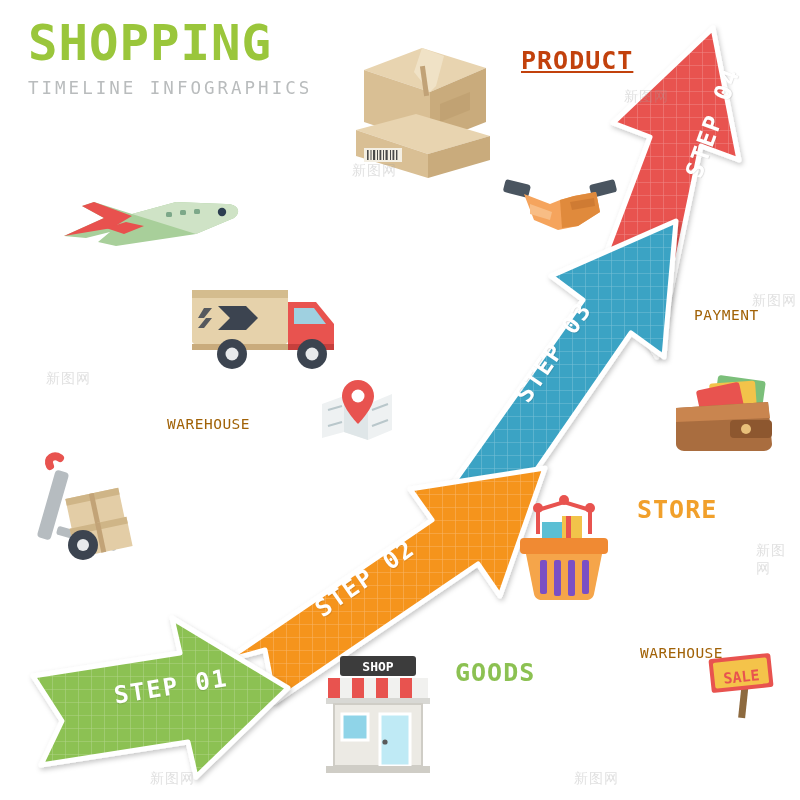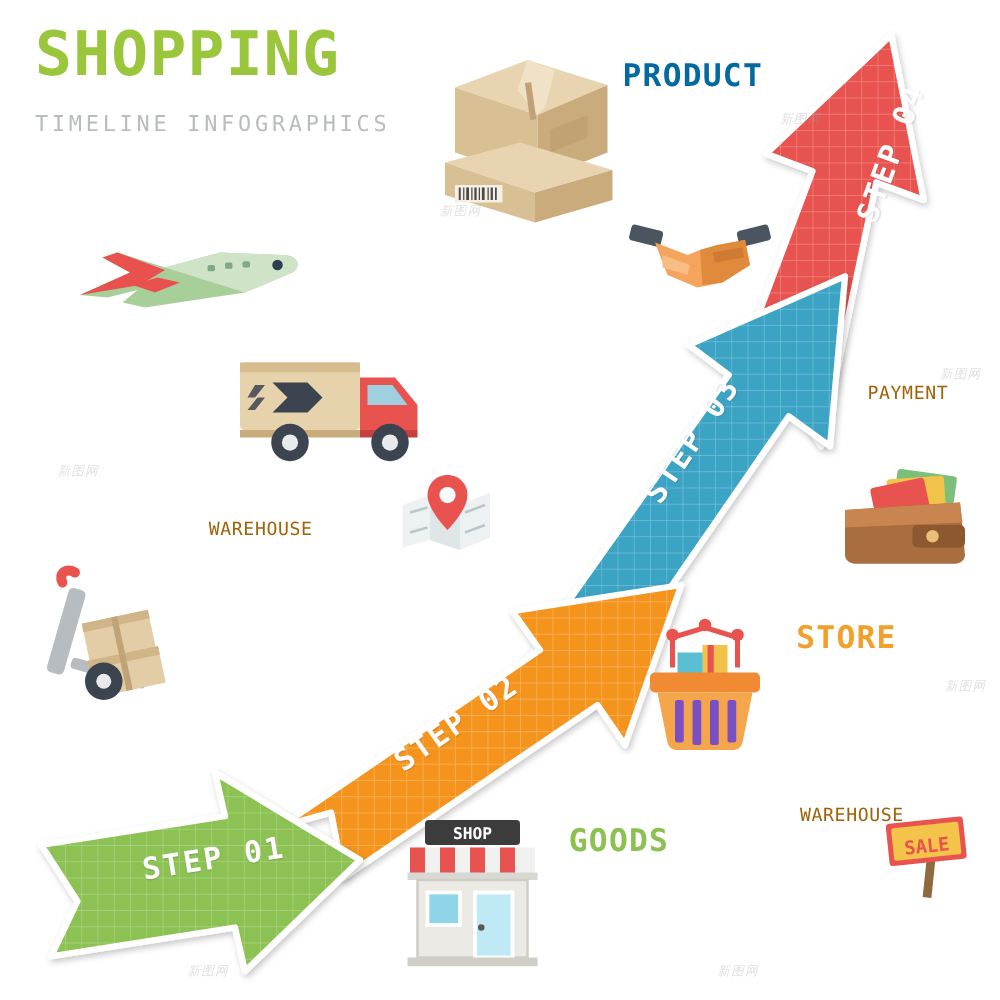--- a/index.html
+++ b/index.html
@@ -21,37 +21,37 @@
     font-size:49px;
     letter-spacing:1px;
     color:#9ac63b;
     line-height:52px;
   }
   #title .sub{
     font-family:"DejaVu Sans Mono", monospace;
     font-size:17.5px;
     letter-spacing:3.0px;
     color:#b9bcbd;
-    margin-top:20px;
+    margin-top:8px;
   }
 
   
   .label-big{
     font-family:"DejaVu Sans Mono", monospace;
     font-weight:bold;
     font-size:25px;
     letter-spacing:1px;
   }
   .label-small{
     font-family:"DejaVu Sans Mono", monospace;
     font-size:14.5px;
     letter-spacing:0.5px;
     color:#a16207;
   }
-  #lbl-product{left:498px;top:46px;color:#0369a1;}
+  #lbl-product{left:521px;top:46px;color:#c2410c;text-decoration:underline;}
   #lbl-delivery{left:372px;top:275px;color:#3b9fc0;}
   #lbl-goods{left:637px;top:495px;color:#f1a02b;}
   #lbl-store{left:455px;top:658px;color:#8cc152;}
   #lbl-payment{left:694px;top:307px;}
   #lbl-warehouse{left:167px;top:416px;}
   #lbl-discount{left:640px;top:645px;}
 
   
   .steptxt{
     font-family:"DejaVu Sans Mono", monospace;
@@ -60,25 +60,24 @@
     font-size:24px;
     letter-spacing:2px;
     white-space:nowrap;
     text-shadow:0 1px 1px rgba(0,0,0,0.13);
   }
 
   
   .wm{
     position:absolute;
     font-family:"DejaVu Sans", sans-serif;
-    font-size:10px;
+    font-size:14px;
     color:rgba(160,160,160,0.33);
     letter-spacing:1px;
     user-select:none;
-    font-style:italic;
   }
 </style>
 </head>
 <body>
 
 <div id="stage">
 
   <svg class="abs" style="left:0;top:0;" width="800" height="800">
     <defs>
       <pattern id="grid" width="13" height="13" patternUnits="userSpaceOnUse">

